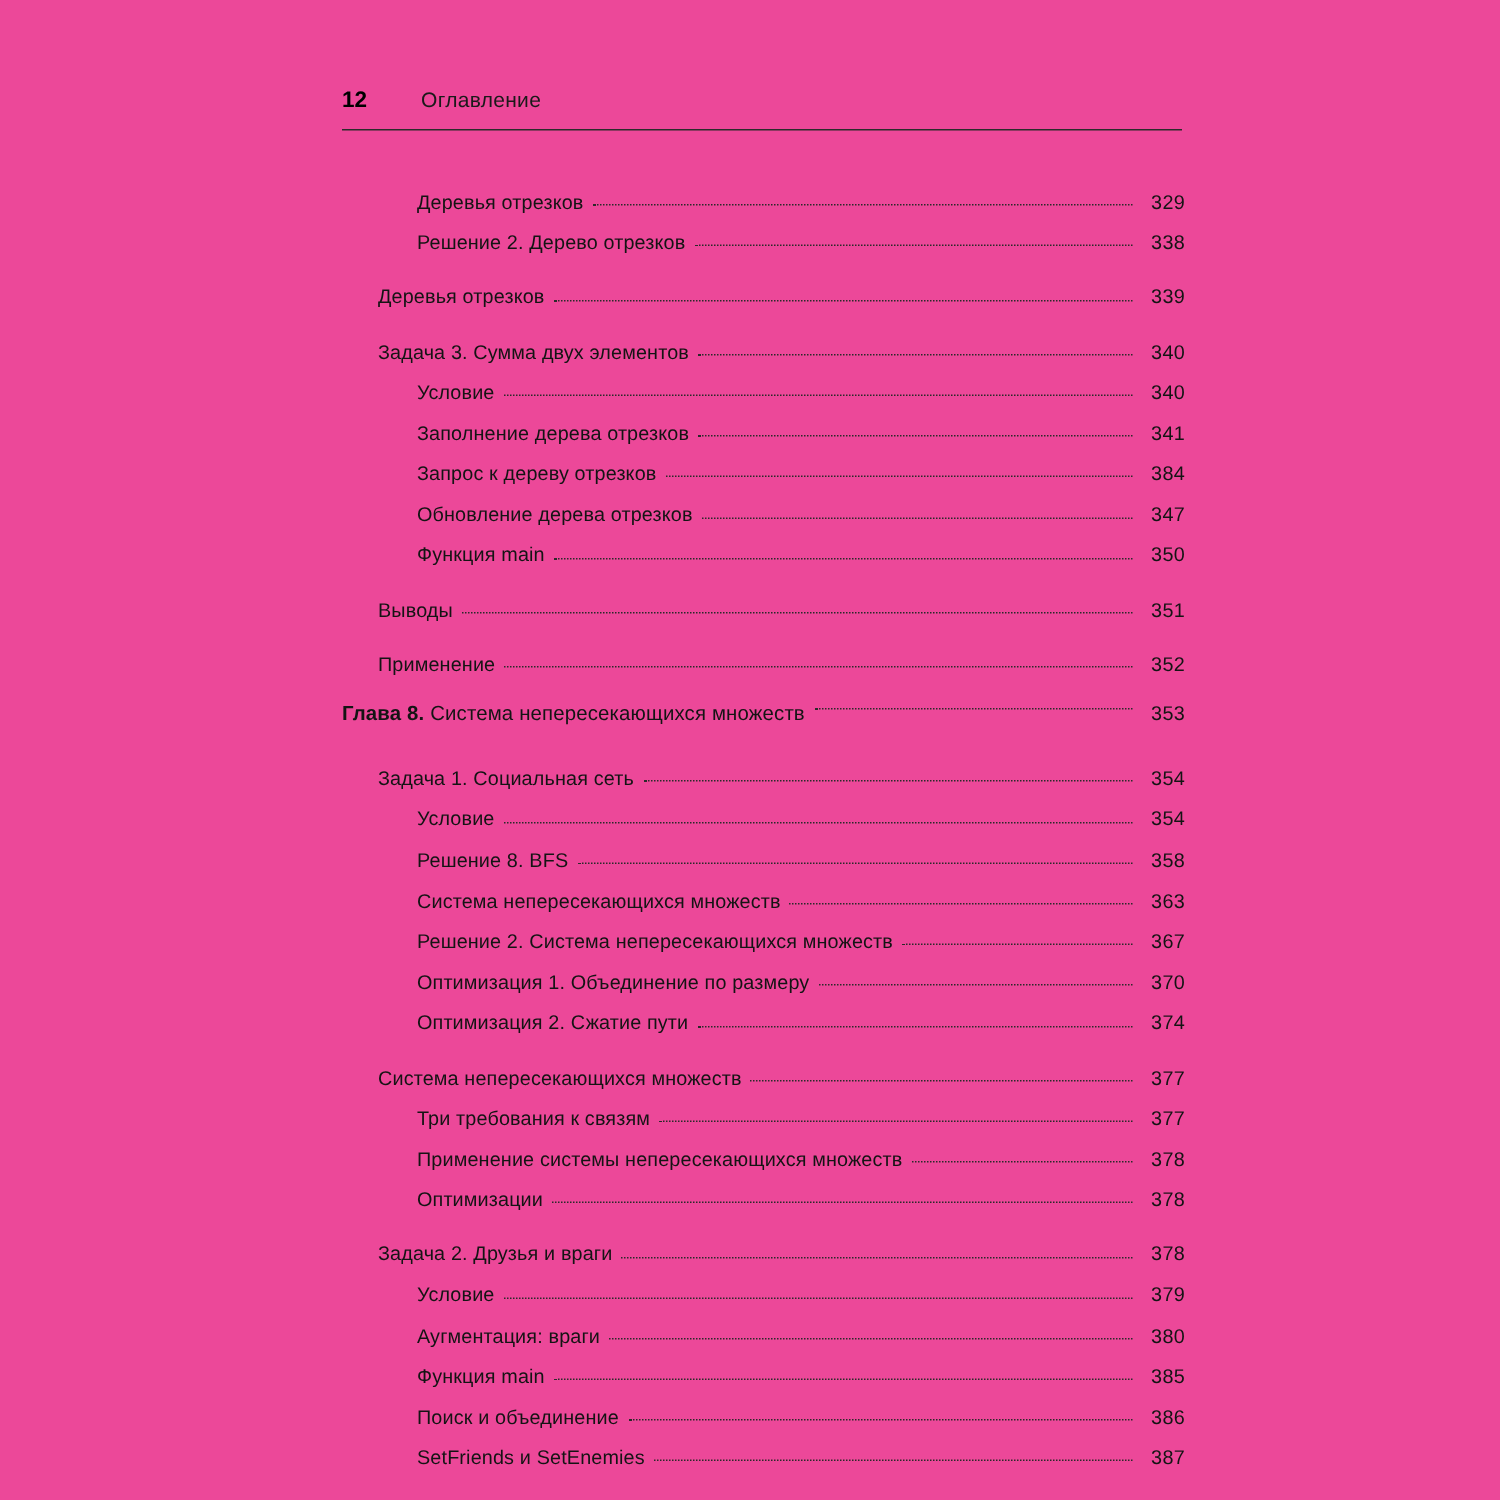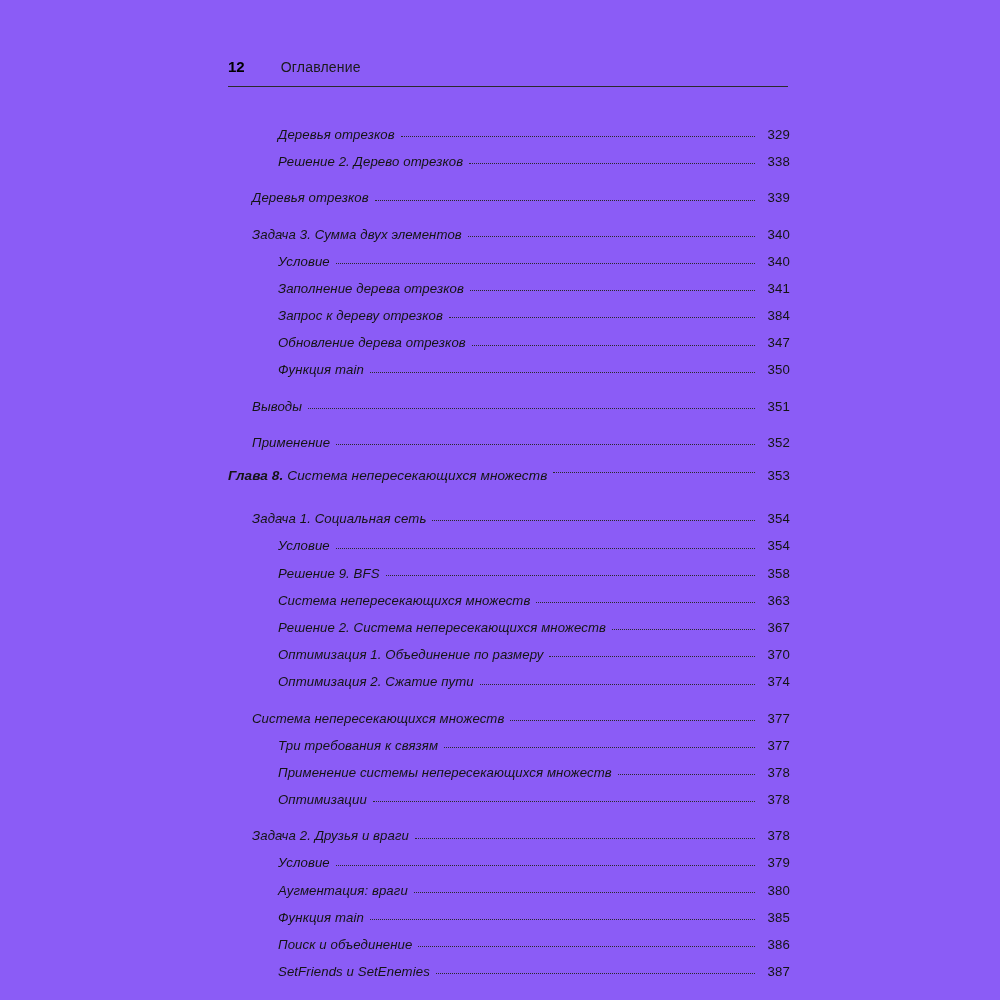--- a/index.html
+++ b/index.html
@@ -11,21 +11,21 @@
     width: 1000px;
     height: 1000px;
     font-family: "Liberation Sans", sans-serif;
     color: #111111;
     overflow: hidden;
   }
   .page {
     position: relative;
     width: 1000px;
     height: 1000px;
-    background: #8b5cf6;
+    background: #ec4899;
   }
   .page-inner {
     position: absolute;
     left: 0;
     top: 0;
     width: 1000px;
     height: 1000px;
     padding: 0;
   }
   
@@ -70,21 +70,20 @@
     align-items: flex-end;
     font-size: 13.2px;
     line-height: 1.0;
     color: #141414;
     height: 27.2px;
   }
   .toc-row .label {
     white-space: nowrap;
     flex: 0 0 auto;
     letter-spacing: 0.1px;
-    font-style: italic;
   }
   .toc-row .leader {
     flex: 1 1 auto;
     margin: 0 5px 0 6px;
     border-bottom: 1.6px dotted #2a2a2a;
     transform: translateY(-4px);
     min-width: 8px;
     height: 1px;
   }
   .toc-row .page-no {
@@ -194,21 +193,21 @@
           <span class="label">Задача 1. Социальная сеть</span>
           <span class="leader"></span>
           <span class="page-no">354</span>
         </div>
         <div class="toc-row lvl-2">
           <span class="label">Условие</span>
           <span class="leader"></span>
           <span class="page-no">354</span>
         </div>
         <div class="toc-row lvl-2">
-          <span class="label">Решение 9. BFS</span>
+          <span class="label">Решение 8. BFS</span>
           <span class="leader"></span>
           <span class="page-no">358</span>
         </div>
         <div class="toc-row lvl-2">
           <span class="label">Система непересекающихся множеств</span>
           <span class="leader"></span>
           <span class="page-no">363</span>
         </div>
         <div class="toc-row lvl-2">
           <span class="label">Решение 2. Система непересекающихся множеств</span>

